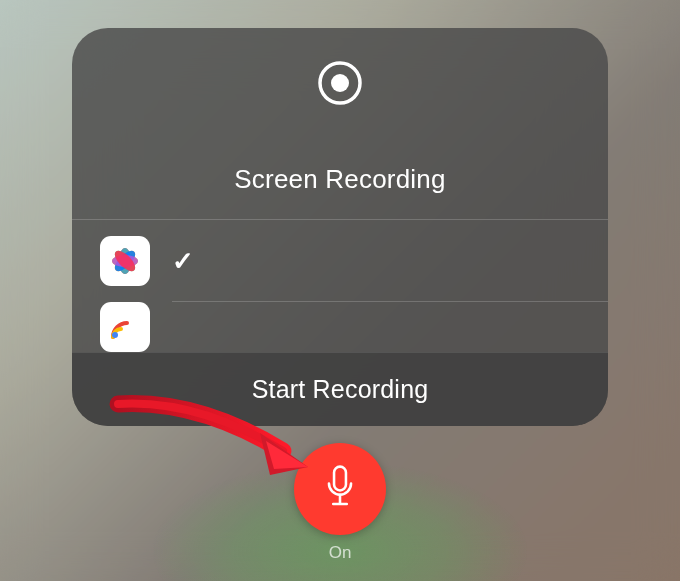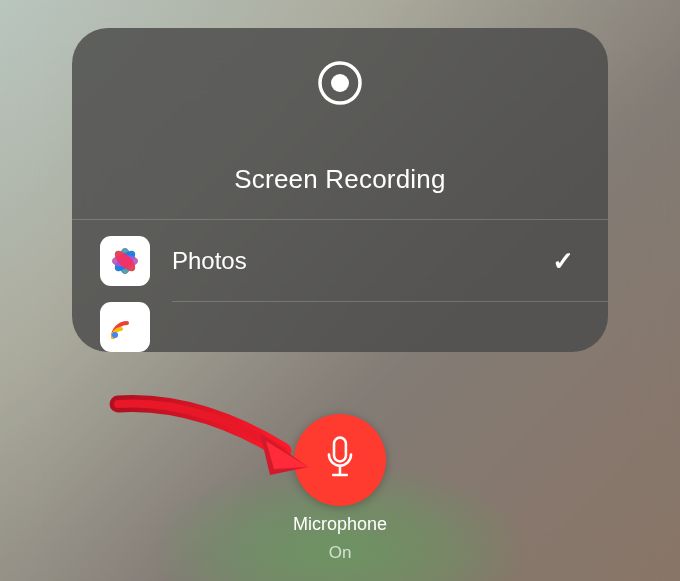--- a/index.html
+++ b/index.html
@@ -176,51 +176,52 @@
             <ellipse rx="6" ry="13" fill="#ff9500" opacity="0.85" transform="rotate(45)"></ellipse>
             <ellipse rx="6" ry="13" fill="#ffcc00" opacity="0.85" transform="rotate(90)"></ellipse>
             <ellipse rx="6" ry="13" fill="#34c759" opacity="0.85" transform="rotate(135)"></ellipse>
             <ellipse rx="6" ry="13" fill="#30b0c7" opacity="0.85" transform="rotate(180)"></ellipse>
             <ellipse rx="6" ry="13" fill="#007aff" opacity="0.85" transform="rotate(225)"></ellipse>
             <ellipse rx="6" ry="13" fill="#af52de" opacity="0.85" transform="rotate(270)"></ellipse>
             <ellipse rx="6" ry="13" fill="#ff2d55" opacity="0.85" transform="rotate(315)"></ellipse>
           </g>
         </svg>
       </span>
-      <span class="app-name">Photos</span>
       <span class="check">✓</span>
     </div>
 
     <div class="app-row truncated">
       <span class="app-icon">
         <svg viewBox="0 0 40 40" width="40" height="40">
           <rect x="4" y="4" width="32" height="32" rx="6" fill="#fff"></rect>
           <path d="M8 30 a14 14 0 0 1 14 -14" stroke="#ea4335" stroke-width="4" fill="none" stroke-linecap="round"></path>
           <path d="M8 30 a8 8 0 0 1 8 -8" stroke="#fbbc04" stroke-width="4" fill="none" stroke-linecap="round"></path>
           <circle cx="10" cy="28" r="3" fill="#4285f4"></circle>
         </svg>
       </span>
     </div>
 
   </div>
 
+  <div class="panel-footer">
+    <span>Start Recording</span>
+  </div>
 </div>
 
 <div class="mic-wrap">
   <div class="mic-button">
     <span>
       <svg viewBox="0 0 40 52" width="34" height="46">
         <rect x="13" y="2" width="14" height="28" rx="7" fill="none" stroke="#fff" stroke-width="3"></rect>
         <path d="M7 22 a13 13 0 0 0 26 0" fill="none" stroke="#fff" stroke-width="3" stroke-linecap="round"></path>
         <line x1="20" y1="35" x2="20" y2="45" stroke="#fff" stroke-width="3" stroke-linecap="round"></line>
         <line x1="12" y1="46" x2="28" y2="46" stroke="#fff" stroke-width="3" stroke-linecap="round"></line>
       </svg>
     </span>
   </div>
-  <div class="mic-label">Microphone</div>
   <div class="mic-state">On</div>
 </div>
 
 <div class="arrow">
   <svg width="210" height="110" viewBox="0 0 210 110">
     <defs>
       <linearGradient id="ag" x1="0" y1="0" x2="1" y2="0">
         <stop offset="0" stop-color="#b01020"></stop>
         <stop offset="1" stop-color="#ff1a2a"></stop>
       </linearGradient>

